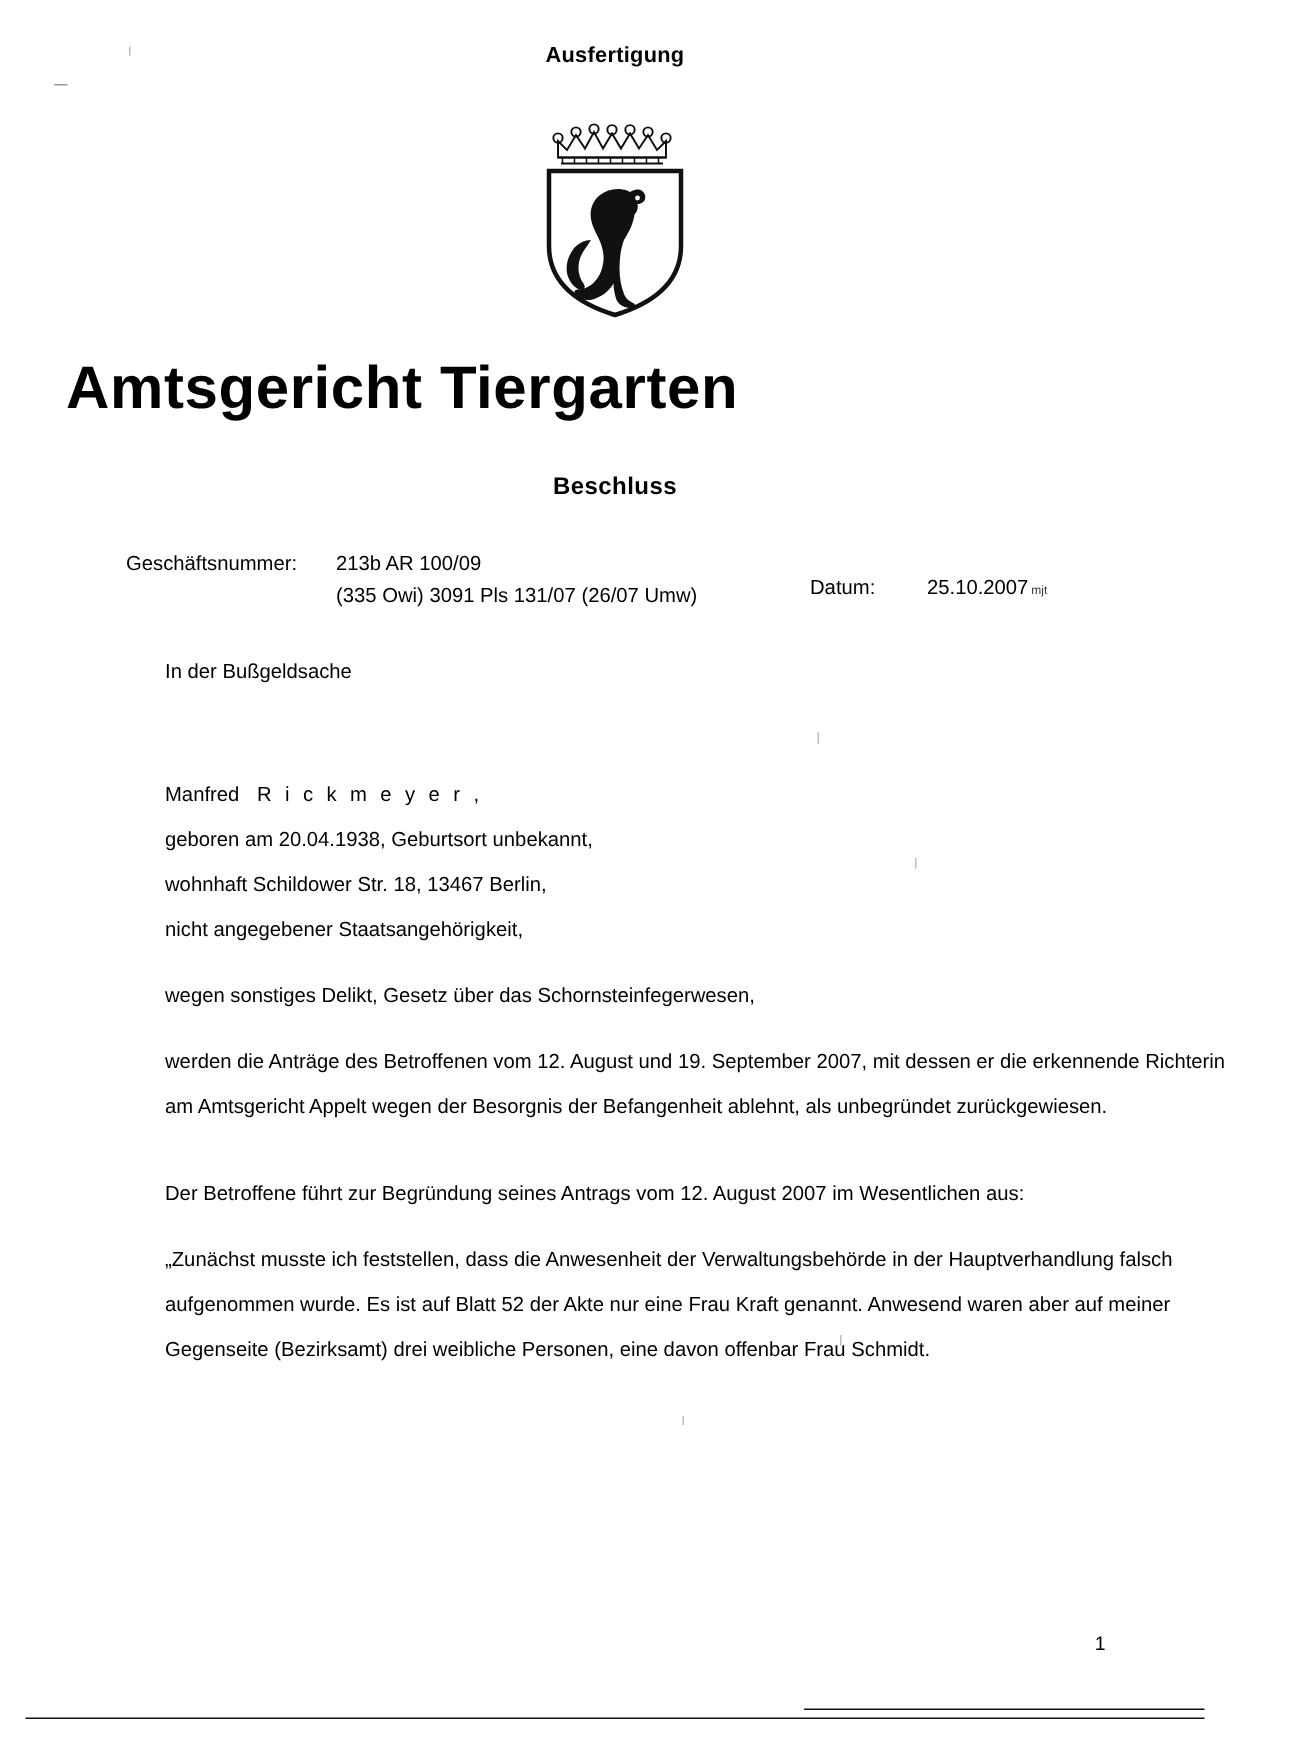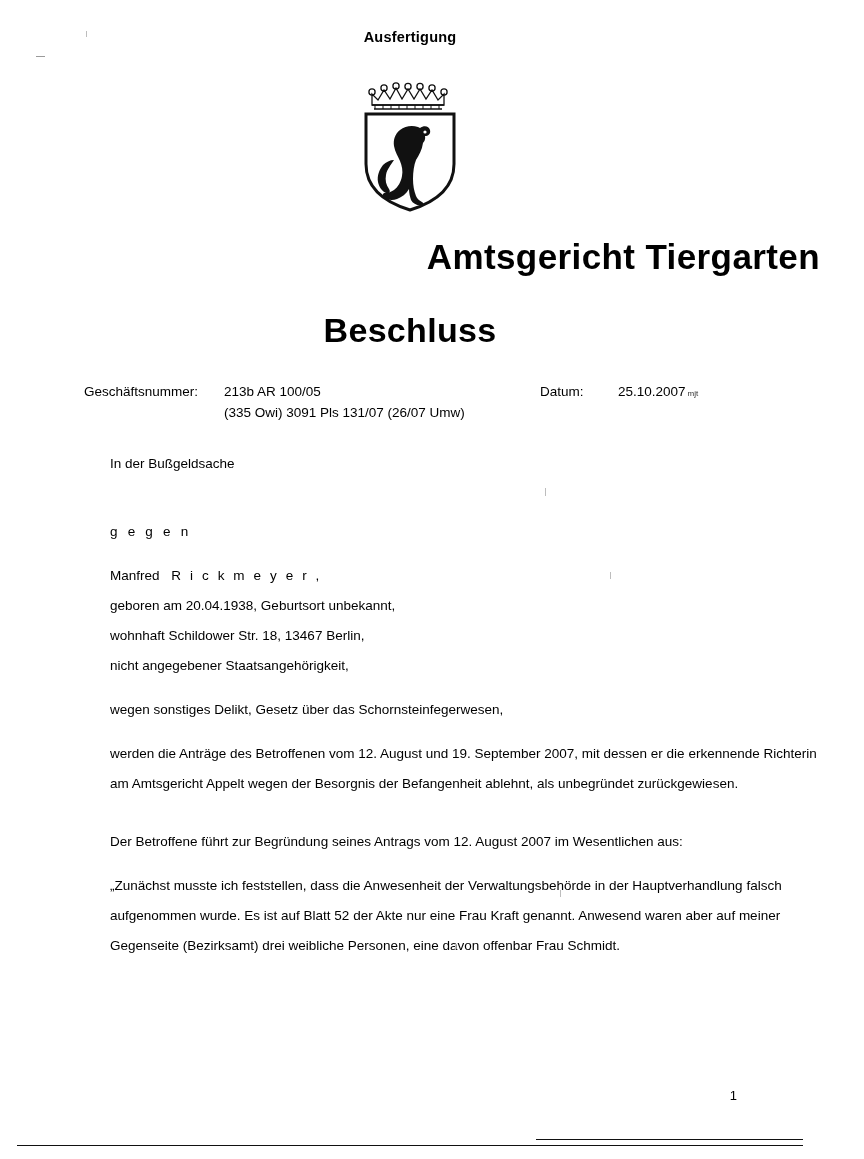--- a/index.html
+++ b/index.html
@@ -29,30 +29,31 @@
     padding-top: 29px;
   }
 
   .crest-wrap {
     display: flex;
     justify-content: center;
     margin-top: 27px;
   }
 
   .court-name {
-    text-align: right;
-    font-size: 35px;
+    text-align: left;
+    font-size: 40px;
     font-weight: bold;
     letter-spacing: 0.4px;
     margin-top: 25px;
+    padding-left: 44px;
   }
 
   .doc-title {
     text-align: center;
-    font-size: 34px;
+    font-size: 16px;
     font-weight: bold;
     letter-spacing: 0.3px;
     margin-top: 34px;
   }
 
   
   .meta {
     position: relative;
     margin-top: 31px;
     padding-left: 84px;
@@ -66,21 +67,21 @@
   }
   .meta-label {
     width: 140px;
     flex: 0 0 140px;
   }
   .meta-values {
     flex: 1 1 auto;
   }
   .meta-date {
     position: absolute;
-    top: 0;
+    top: 16px;
     left: 540px;
     display: flex;
     align-items: baseline;
     font-size: 13.5px;
     white-space: nowrap;
   }
   .meta-date .d-label {
     width: 78px;
     flex: 0 0 78px;
   }
@@ -203,37 +204,36 @@
     </svg>
   </div>
 
   <div class="court-name">Amtsgericht Tiergarten</div>
   <div class="doc-title">Beschluss</div>
 
   <div class="meta">
     <div class="meta-row">
       <div class="meta-label">Geschäftsnummer:</div>
       <div class="meta-values">
-        <div>213b AR 100/05</div>
+        <div>213b AR 100/09</div>
         <div>(335 Owi) 3091 Pls 131/07 (26/07 Umw)</div>
       </div>
     </div>
     <div class="meta-date">
       <span class="d-label">Datum:</span>
       <span>25.10.2007</span>
       <span class="initials">mjt</span>
     </div>
   </div>
 
   <div class="body">
     <div class="gap-md"></div>
     <p class="p">In der Bußgeldsache</p>
 
     <div class="gap-lg"></div>
-    <p class="p spaced">g e g e n</p>
 
     <div class="gap-sm"></div>
     <div class="lines">
       <p>
         <span>Manfred</span>
         <span class="name-spaced" style="margin-left:8px;">R i c k m e y e r ,</span>
       </p>
       <p>geboren am 20.04.1938, Geburtsort unbekannt,</p>
       <p>wohnhaft Schildower Str. 18, 13467 Berlin,</p>
       <p>nicht angegebener Staatsangehörigkeit,</p>

